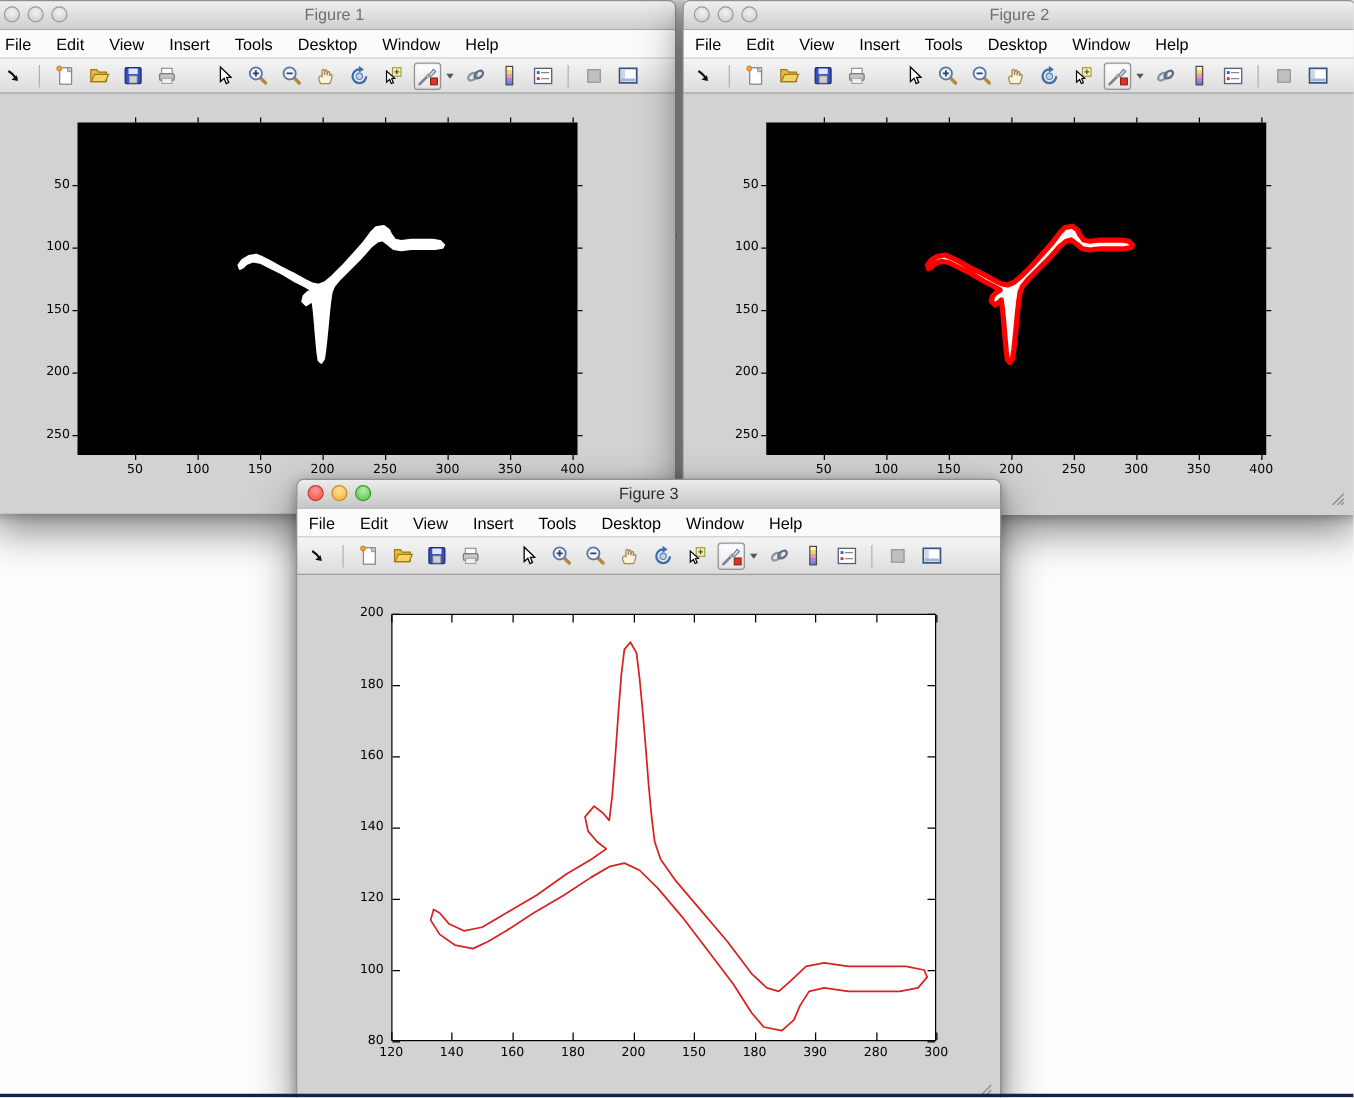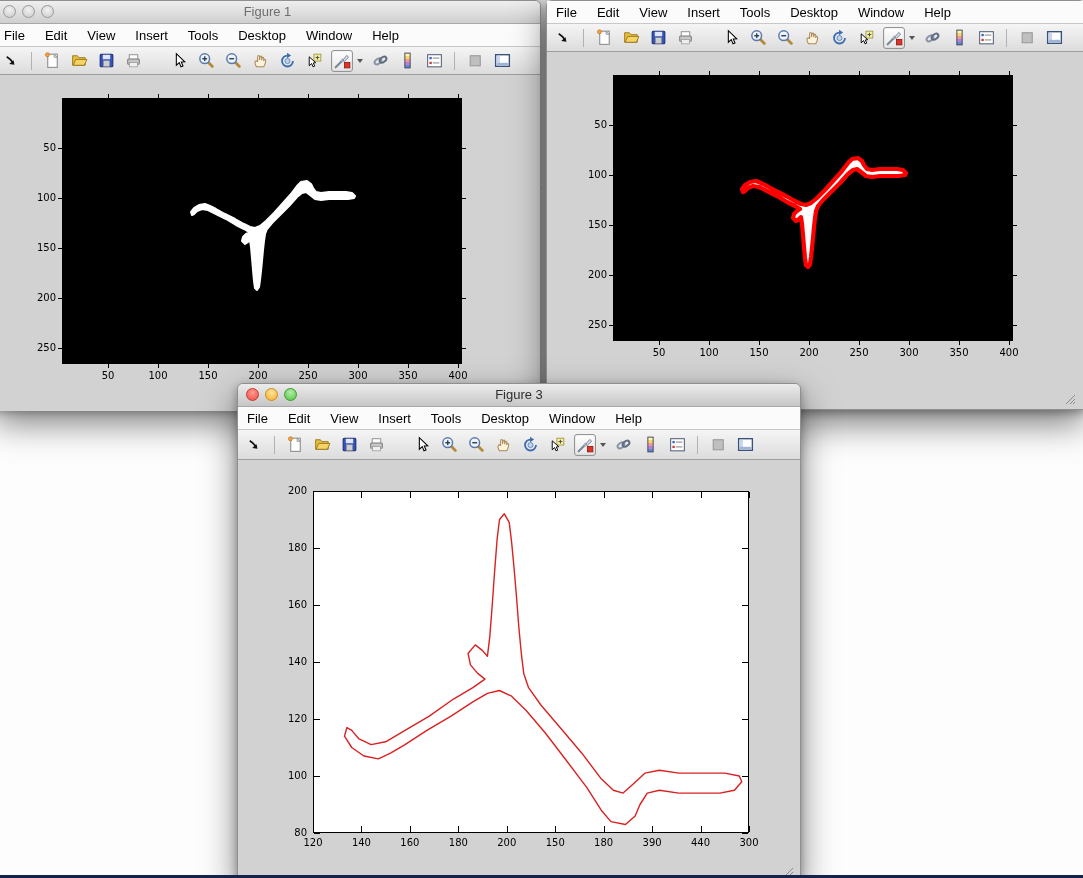--- a/index.html
+++ b/index.html
@@ -258,20 +258,28 @@
         <div class="tick" style="left: 63px; top: 273px; width: 4px; height: 1px;"></div>
         <div class="tick" style="left: 467px; top: 273px; width: 4px; height: 1px;"></div>
         <div class="ticklabel ylab" style="left: 27px; top: 267px;">250</div>
         <svg class="shape-svg" viewBox="4 0 400 266" preserveAspectRatio="none" style="left: 67px; top: 23px; width: 400px; height: 266px;">
           <polygon points="134,117 133,114 136,110 141,107 147,106 152,108 158,111 167,116 177,121 186,126 192,129 197,130 202,128 208,123 216,115 225,105 233,96 239,88 243,84 249,83 253,86 255,90 258,94 263,95 271,94 280,94 288,94 294,95 297,98 296,100 290,101 281,101 271,101 263,102 257,101 252,97 248,94 244,95 239,99 231,108 222,117 214,125 209,131 207,136 206,143 205,152 204,163 203,173 202,182 201,189 199,192 197,190 196,183 195,172 194,160 193,149 192,142 190,144 187,146 184,143 185,139 188,136 191,134 186,131 178,127 168,121 158,116 150,112 144,111 139,113 136,116" fill="#ffffff" stroke="#ffffff" stroke-width="2" stroke-linejoin="round" vector-effect="non-scaling-stroke"></polygon>
         </svg>
       </div>
   </div>
 
   <div class="mac-window" id="win-fig2">
+    <div class="titlebar">
+      <div class="lights">
+        <span class="light red"></span>
+        <span class="light yellow"></span>
+        <span class="light green"></span>
+      </div>
+      <div class="title">Figure 2</div>
+    </div>
     <div class="menubar">
         <span class="menu-item">File</span>
         <span class="menu-item">Edit</span>
         <span class="menu-item">View</span>
         <span class="menu-item">Insert</span>
         <span class="menu-item">Tools</span>
         <span class="menu-item">Desktop</span>
         <span class="menu-item">Window</span>
         <span class="menu-item">Help</span>
       </div>
@@ -615,21 +623,21 @@
         <div class="tick" style="left: 317.222px; top: 366px; width: 1px; height: 6px;"></div>
         <div class="ticklabel" style="left: 302.222px; top: 377px; width: 30px; text-align: center;">150</div>
         <div class="tick" style="left: 365.667px; top: 32px; width: 1px; height: 6px;"></div>
         <div class="tick" style="left: 365.667px; top: 366px; width: 1px; height: 6px;"></div>
         <div class="ticklabel" style="left: 350.667px; top: 377px; width: 30px; text-align: center;">180</div>
         <div class="tick" style="left: 414.111px; top: 32px; width: 1px; height: 6px;"></div>
         <div class="tick" style="left: 414.111px; top: 366px; width: 1px; height: 6px;"></div>
         <div class="ticklabel" style="left: 399.111px; top: 377px; width: 30px; text-align: center;">390</div>
         <div class="tick" style="left: 462.556px; top: 32px; width: 1px; height: 6px;"></div>
         <div class="tick" style="left: 462.556px; top: 366px; width: 1px; height: 6px;"></div>
-        <div class="ticklabel" style="left: 447.556px; top: 377px; width: 30px; text-align: center;">440</div>
+        <div class="ticklabel" style="left: 447.556px; top: 377px; width: 30px; text-align: center;">280</div>
         <div class="tick" style="left: 511px; top: 32px; width: 1px; height: 6px;"></div>
         <div class="tick" style="left: 511px; top: 366px; width: 1px; height: 6px;"></div>
         <div class="ticklabel" style="left: 496px; top: 377px; width: 30px; text-align: center;">300</div>
         <div class="tick" style="left: 76px; top: 373px; width: 6px; height: 1px;"></div>
         <div class="tick" style="left: 504px; top: 373px; width: 6px; height: 1px;"></div>
         <div class="ticklabel ylab" style="left: 35px; top: 367px;">80</div>
         <div class="tick" style="left: 76px; top: 316px; width: 6px; height: 1px;"></div>
         <div class="tick" style="left: 504px; top: 316px; width: 6px; height: 1px;"></div>
         <div class="ticklabel ylab" style="left: 35px; top: 310px;">100</div>
         <div class="tick" style="left: 76px; top: 259px; width: 6px; height: 1px;"></div>

